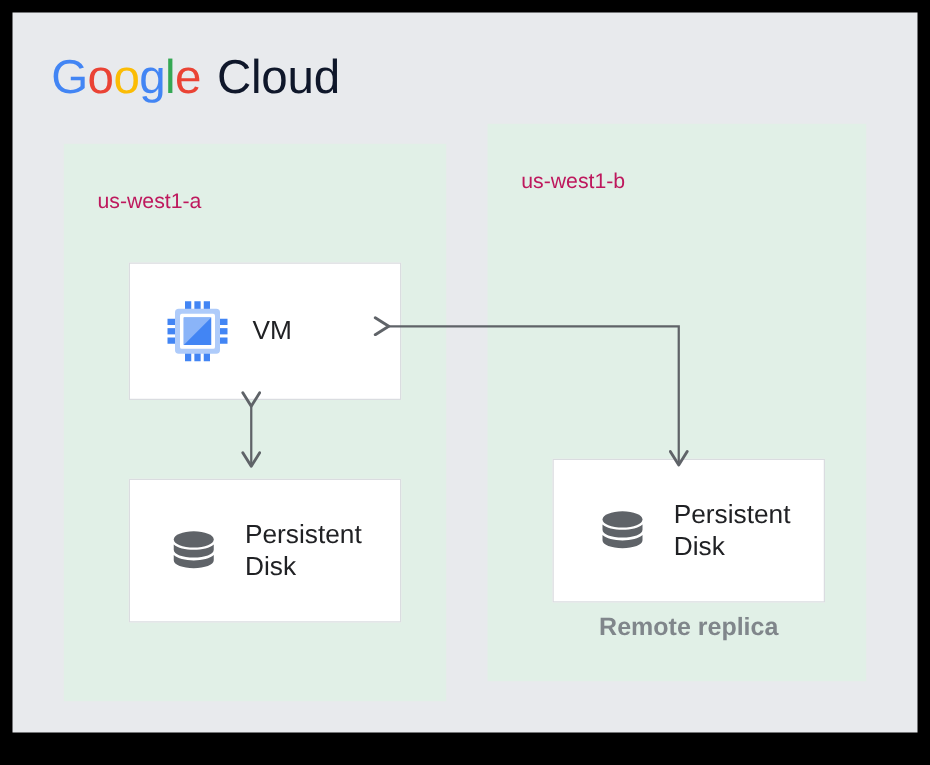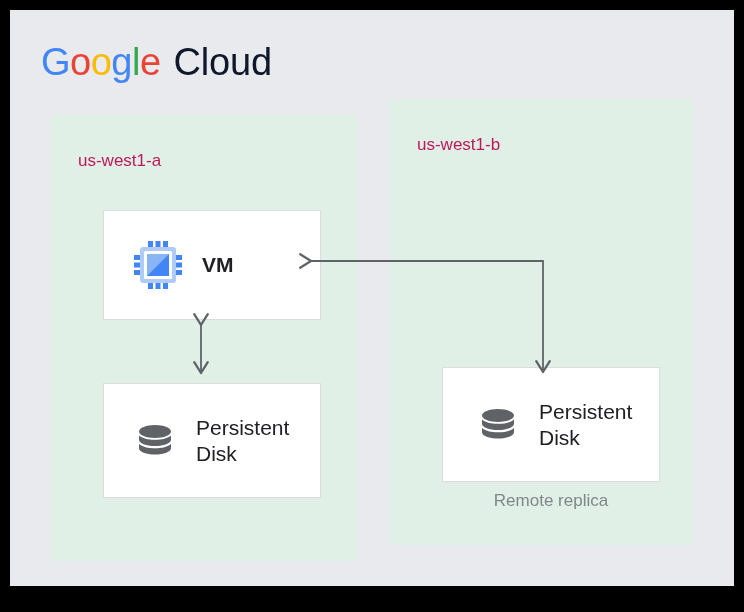--- a/index.html
+++ b/index.html
@@ -99,21 +99,20 @@
     box-sizing: border-box;
     display: flex;
     align-items: center;
     padding-left: 28px;
   }
   #vm-card {
     left: 52px;
     top: 95px;
     width: 218px;
     height: 110px;
-    font-weight: bold;
   }
   #disk-card-a {
     left: 52px;
     top: 268px;
     width: 218px;
     height: 115px;
   }
   #disk-card-b {
     left: 52px;
     top: 268px;
@@ -129,22 +128,23 @@
     margin-left: 18px;
     white-space: pre-line;
   }
 
   .replica-caption {
     position: absolute;
     left: 52px;
     top: 392px;
     width: 218px;
     text-align: center;
-    font-size: 17px;
+    font-size: 20px;
     color: #80868B;
+    font-weight: bold;
   }
 
   
   .icon-wrap {
     flex: 0 0 auto;
     display: block;
     line-height: 0;
   }
 
   

